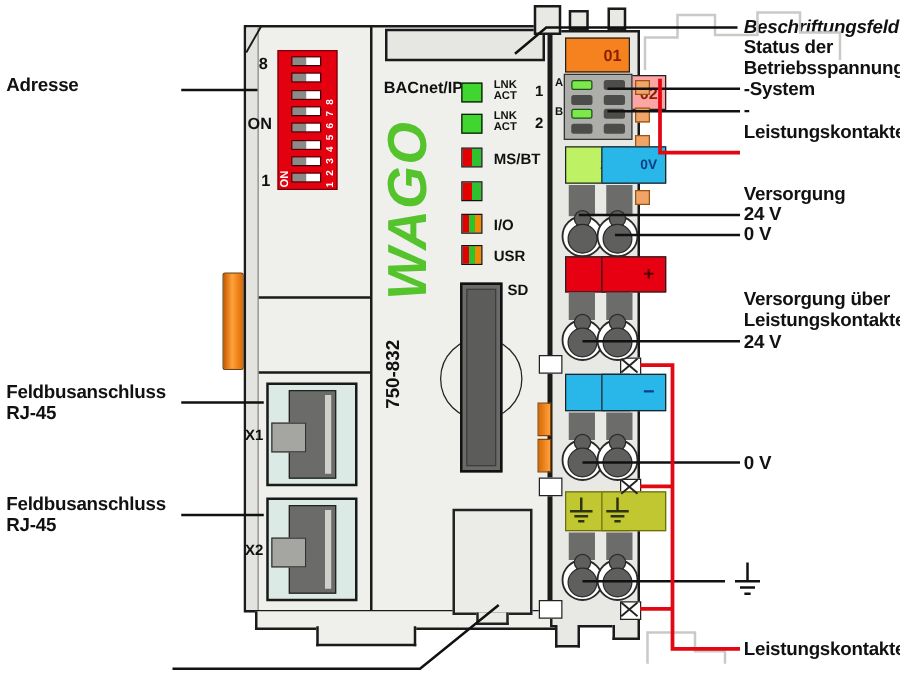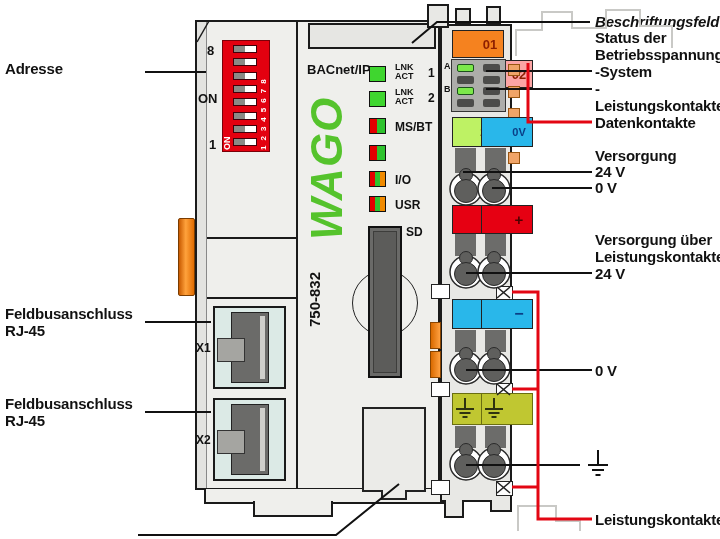--- a/index.html
+++ b/index.html
@@ -44,21 +44,20 @@
   <div class="lbl" style="left:5px;top:305px;">Feldbusanschluss
 RJ-45</div>
   <div class="lbl" style="left:5px;top:395px;">Feldbusanschluss
 RJ-45</div>
 
   <div class="lbl" style="left:595px;top:13px;font-style:italic;">Beschriftungsfeld</div>
   <div class="lbl" style="left:595px;top:29px;">Status der
 Betriebsspannung
 -System
 -Leistungskontakte</div>
-  <div class="lbl" style="left:595px;top:114px;">Datenkontakte</div>
   <div class="lbl" style="left:595px;top:148px;line-height:16px;">Versorgung
 24 V
 0 V</div>
   <div class="lbl" style="left:595px;top:231px;">Versorgung über
 Leistungskontakte
 24 V</div>
   <div class="lbl" style="left:595px;top:362px;">0 V</div>
   <div class="lbl" style="left:595px;top:511px;">Leistungskontakte</div>
 
   <div class="abs body-face" style="left:195px;top:20px;width:245px;height:470px;"></div>

